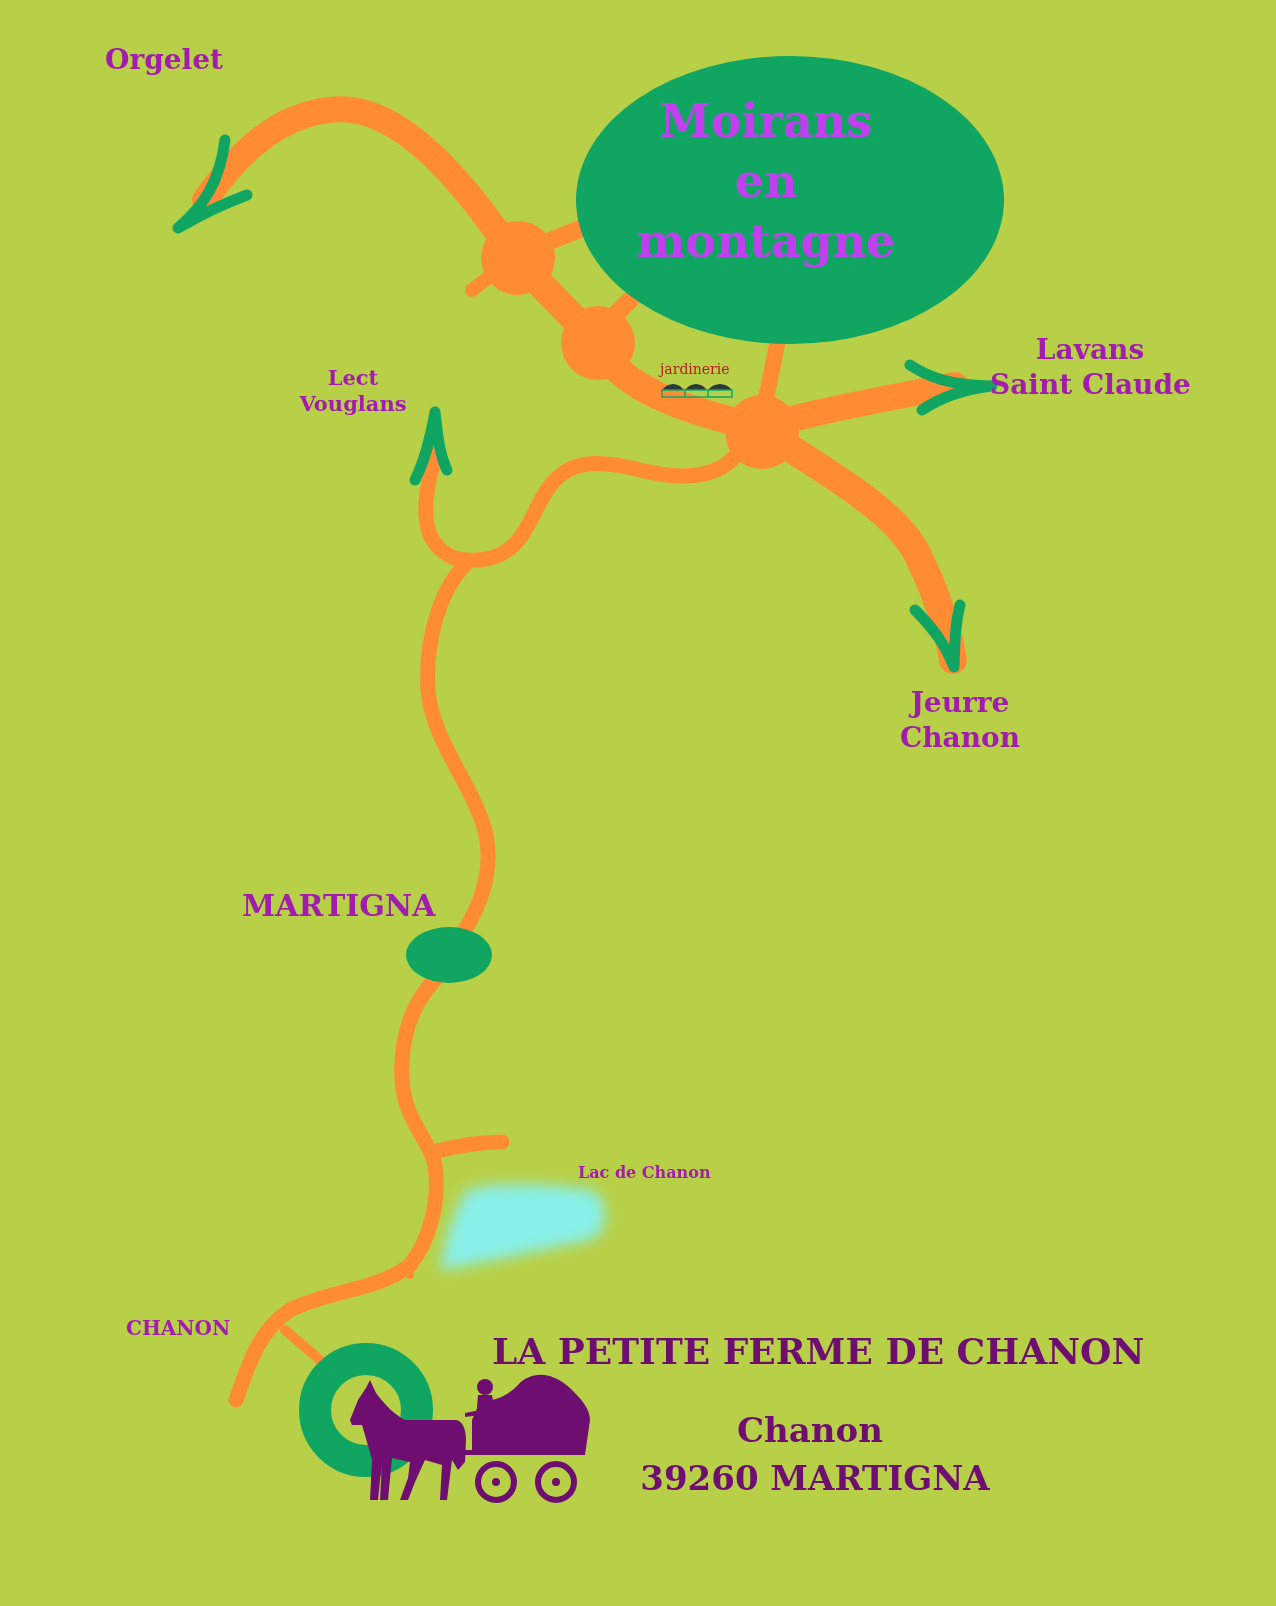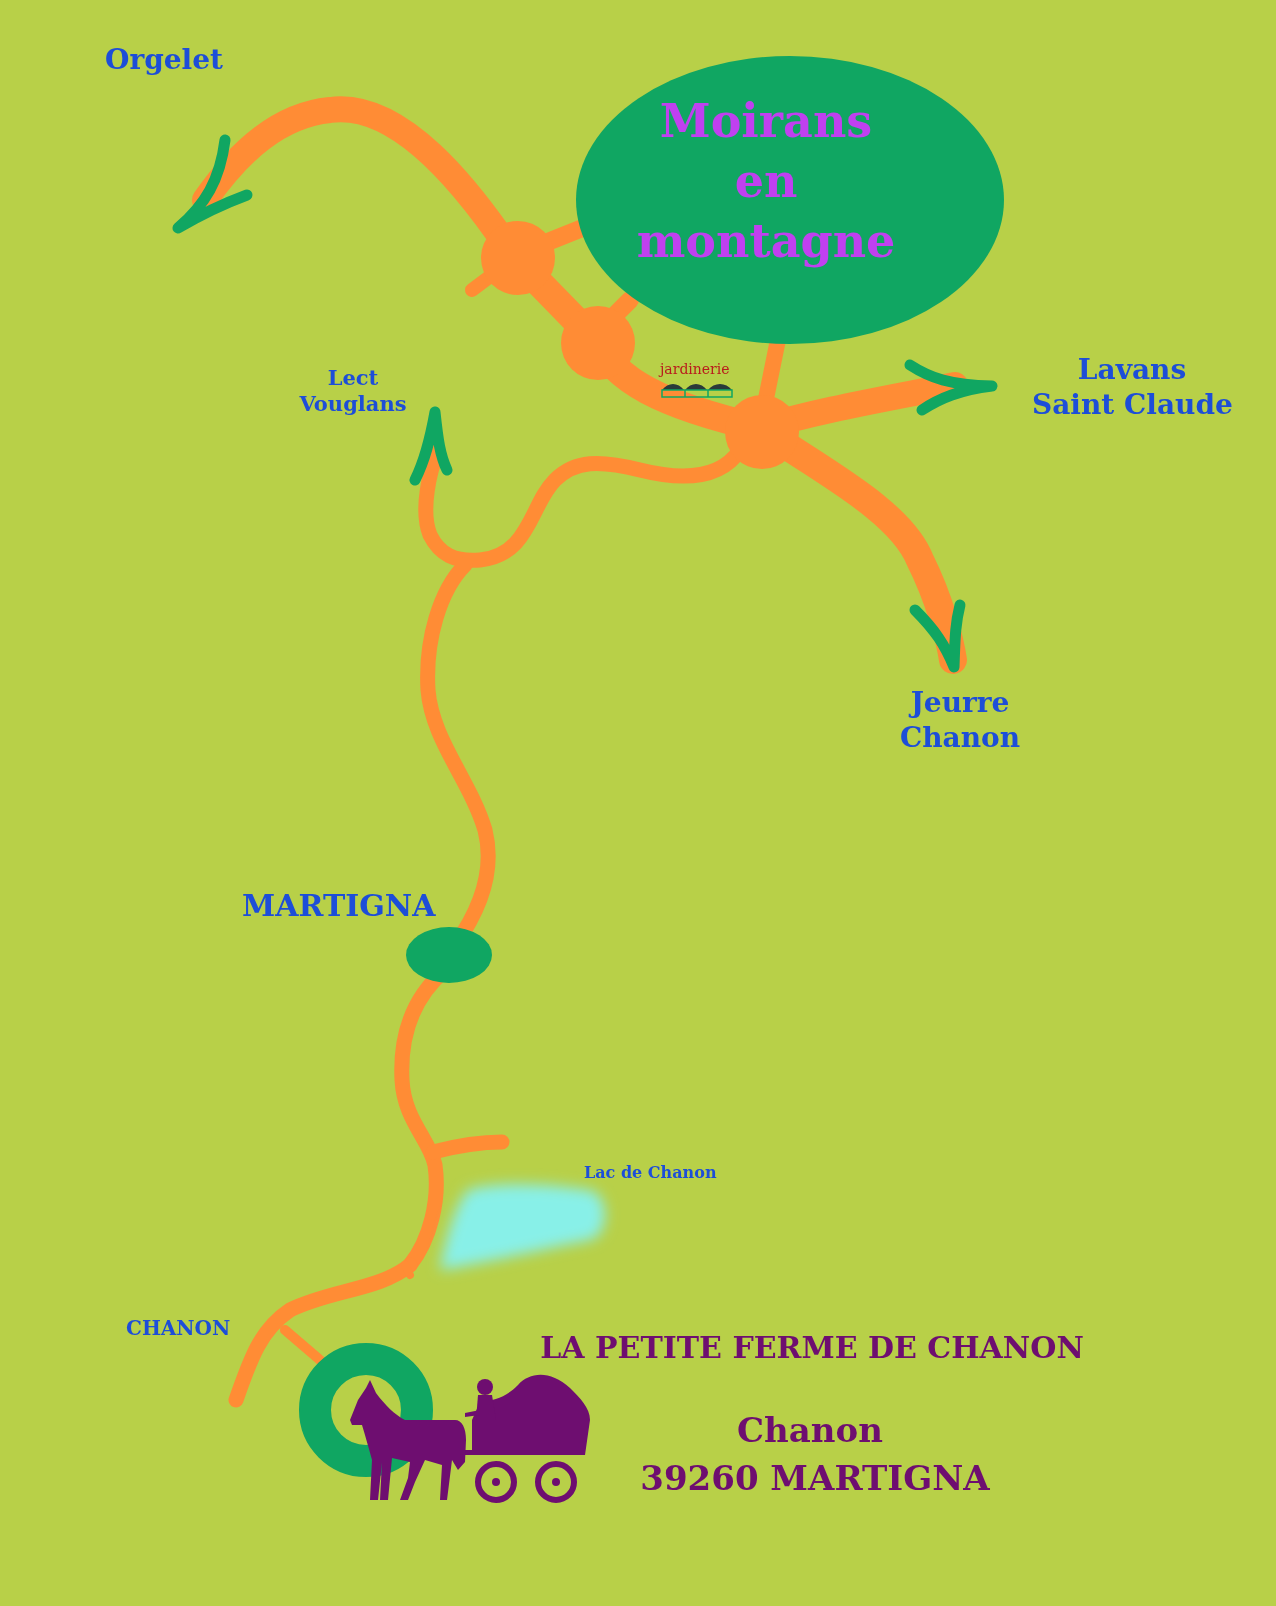--- a/index.html
+++ b/index.html
@@ -1,21 +1,21 @@
 <!DOCTYPE html>
 <html><head>
 <meta charset="utf-8">
 <style>
   html, body { margin: 0; padding: 0; }
   body { width: 1276px; height: 1606px; background: #b8d048; overflow: hidden; position: relative; font-family: "DejaVu Serif", serif; }
   #map { position: absolute; left: 0; top: 0; width: 1276px; height: 1606px; }
-  .lbl { position: absolute; color: #1d4ed8; font-family: "DejaVu Serif", serif; font-weight: bold; text-align: center; line-height: 1.25; white-space: nowrap; }
+  .lbl { position: absolute; color: #a21caf; font-family: "DejaVu Serif", serif; font-weight: bold; text-align: center; line-height: 1.25; white-space: nowrap; }
   .lbl-town { font-size: 28px; }
   .lbl-small { font-size: 21px; }
-  .lbl-tiny { font-size: 16px; margin-left: 6px; }
+  .lbl-tiny { font-size: 16px; }
   .lbl-center { font-size: 46px; line-height: 1.3; }
   .footer { position: absolute; color: #6e0e70; font-family: "DejaVu Serif", serif; font-weight: bold; white-space: nowrap; text-align: center; }
   .jard { position: absolute; color: #b91c1c; font-size: 14px; font-family: "DejaVu Serif", serif; }
 </style>
 </head>
 <body>
 
 <svg id="map" viewBox="0 0 1276 1606" xmlns="http://www.w3.org/2000/svg">
   <defs>
     <filter id="blur" x="-20%" y="-20%" width="140%" height="140%">
@@ -104,31 +104,31 @@
   <div>montagne</div>
 </div>
 
 <div class="jard" style="left:660px; top:361px;">jardinerie</div>
 
 <div class="lbl lbl-small" style="left:288px; top:365px; width:130px;">
   <div>Lect</div>
   <div>Vouglans</div>
 </div>
 
-<div class="lbl lbl-town" style="left:990px; top:352px; width:200px;margin-left:42px;">
+<div class="lbl lbl-town" style="left:990px; top:332px; width:200px;">
   <div>Lavans</div>
   <div>Saint Claude</div>
 </div>
 
 <div class="lbl lbl-town" style="left:880px; top:685px; width:160px;">
   <div>Jeurre</div>
   <div>Chanon</div>
 </div>
 
 <div class="lbl lbl-town" style="left:242px; top:887px; font-size:30px;">MARTIGNA</div>
 
 <div class="lbl lbl-tiny" style="left:578px; top:1163px;">Lac de Chanon</div>
 
 <div class="lbl" style="left:126px; top:1316px; font-size:20px;">CHANON</div>
 
-<div class="footer" style="left:492px; top:1330px; width:640px; font-size:30px;">LA PETITE FERME DE CHANON</div>
+<div class="footer" style="left:492px; top:1330px; width:640px; font-size:36px;">LA PETITE FERME DE CHANON</div>
 <div class="footer" style="left:620px; top:1410px; width:380px; font-size:34px;">Chanon</div>
 <div class="footer" style="left:620px; top:1458px; width:390px; font-size:34px;">39260 MARTIGNA</div>
 
 </body></html>

